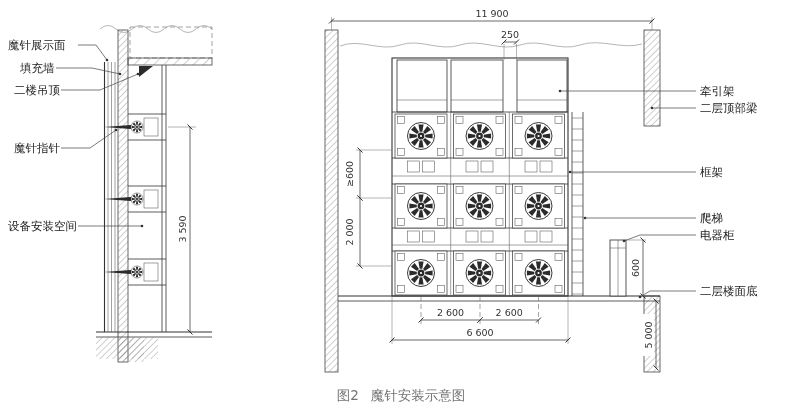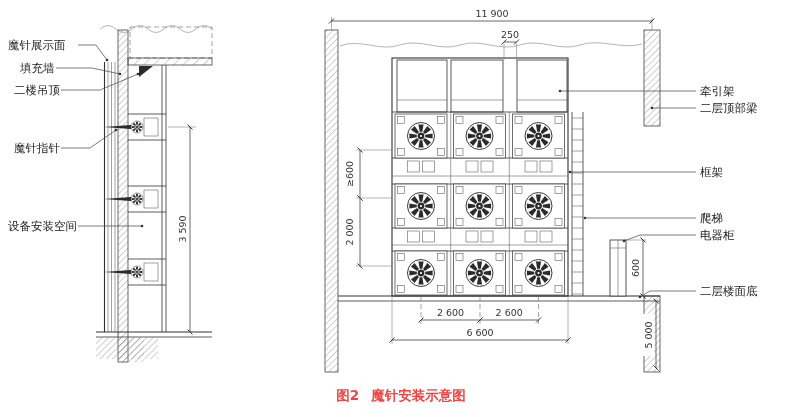--- a/index.html
+++ b/index.html
@@ -13,21 +13,21 @@
   .s8   { stroke:var(--ink,#333); stroke-width:.8; fill:none; }
   .thin { stroke:#555; stroke-width:.55; fill:none; }
   .ldr  { stroke:#444; stroke-width:.7; fill:none; }
   .ext  { stroke:#777; stroke-width:.55; fill:none; }
   .dash { stroke:#666; stroke-width:.6; stroke-dasharray:5 3; fill:none; }
   .dml  { stroke:#444; stroke-width:.8; fill:none; marker-start:url(#tk); marker-end:url(#tk); }
   .tiny { fill:#fff; stroke:#555; stroke-width:.55; }
   .gearRim { fill:#fff; stroke:#3a3a3a; stroke-width:1; }
   .ink  { fill:#2b2b2b; }
   .caption { position:absolute; top:387px; left:0; right:0; text-align:center;
-             font-weight:bold; font-size:13.5px; color:#ef4444; }
+             font-weight:normal; font-size:13.5px; color:#737373; }
   .caption span { margin:0 6px; }
 </style>
 </head>
 <body>
 
 <div class="stage">
 <svg width="802" height="417" viewBox="0 0 802 417">
   <defs>
     <pattern id="hatch" width="7" height="7" patternUnits="userSpaceOnUse" patternTransform="rotate(45)">
       <line x1="0" y1="0" x2="0" y2="7" style="stroke:var(--hatch,#8a8a8a);stroke-width:.8"></line>

